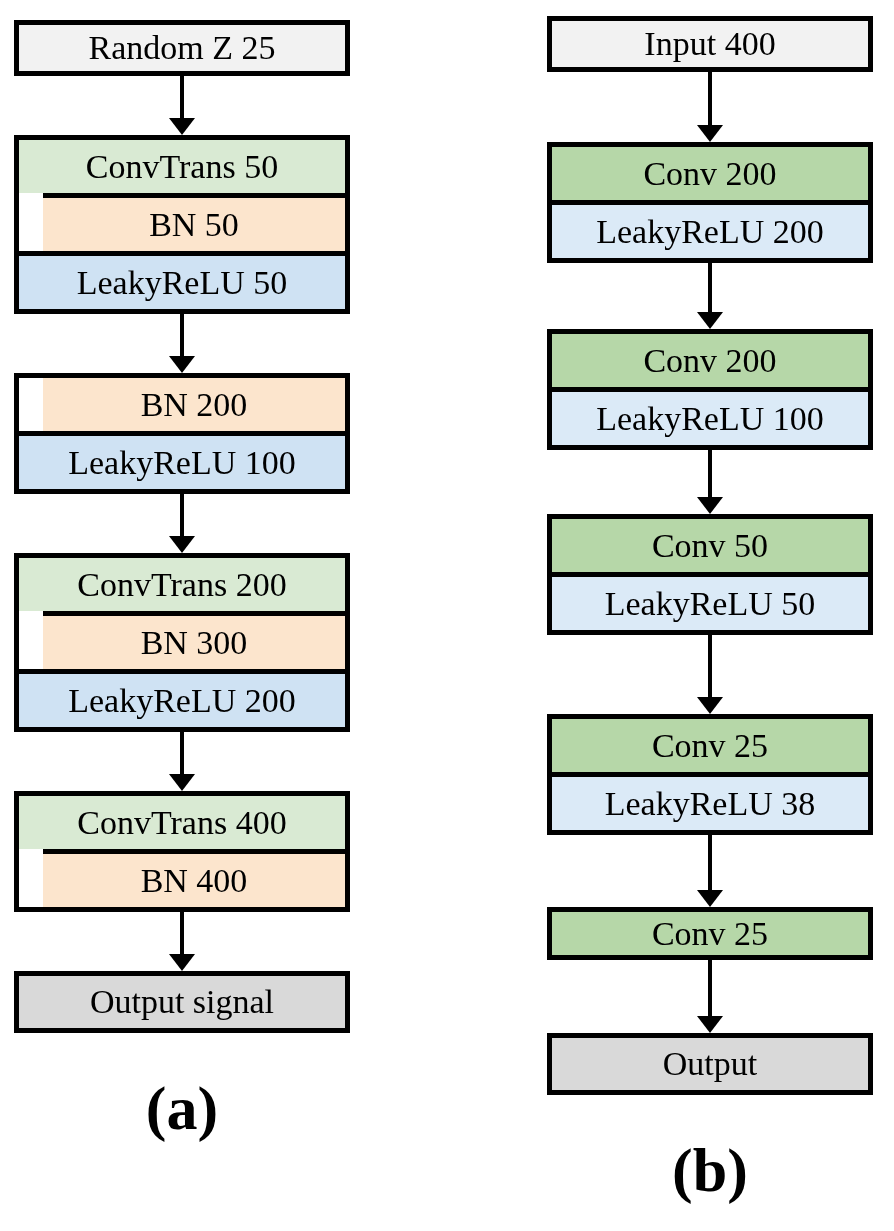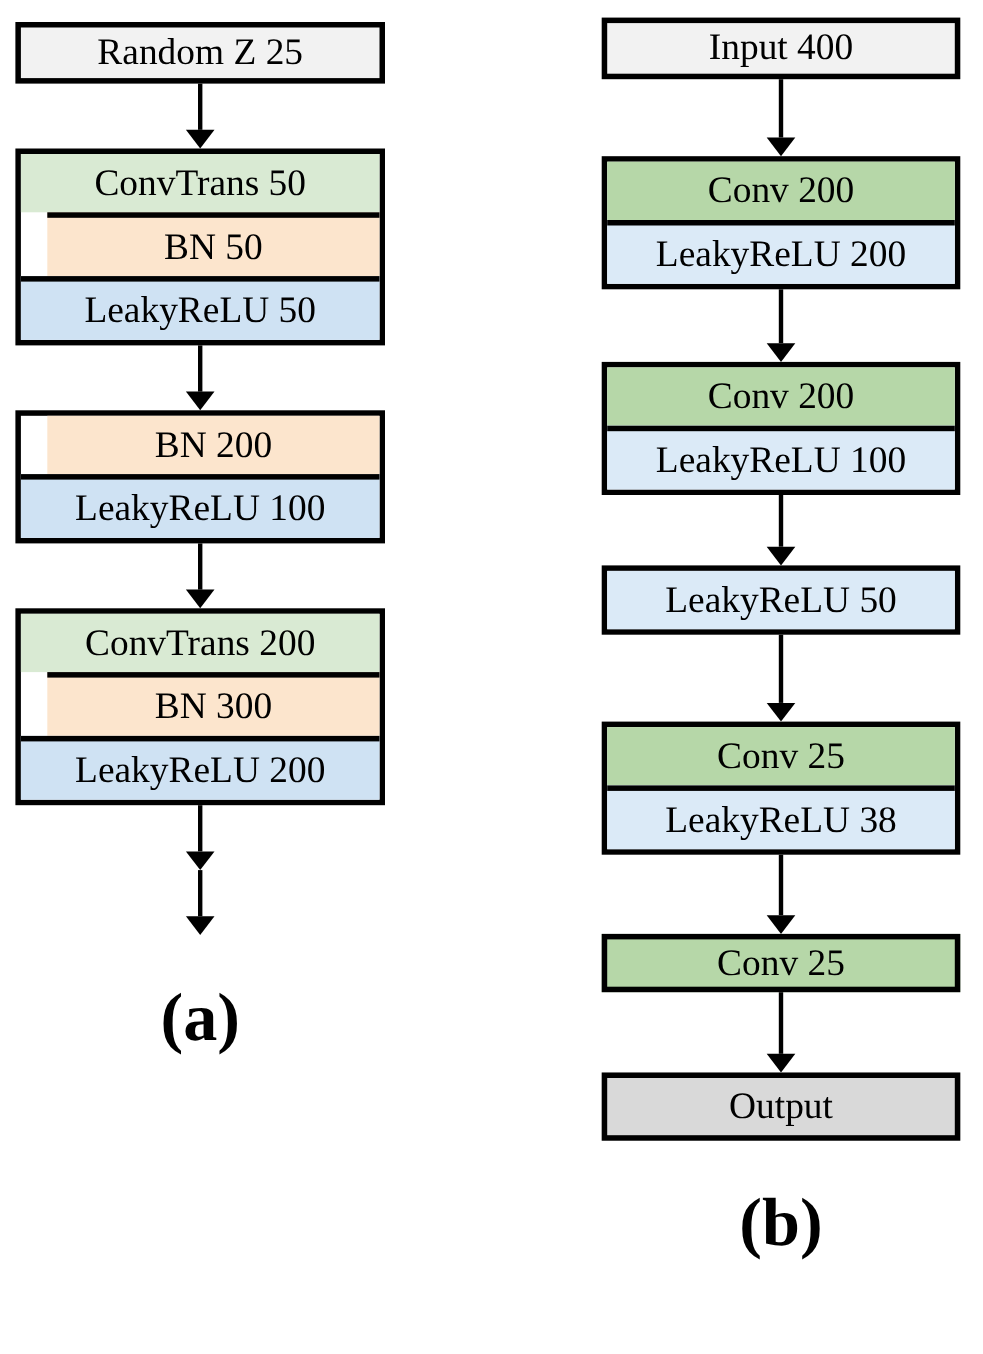--- a/index.html
+++ b/index.html
@@ -91,26 +91,31 @@
       <div class="row convtrans">ConvTrans 200</div>
       <div class="row bn">BN 300</div>
       <div class="row lrelu-a">LeakyReLU 200</div>
     </div>
 
     <div class="connector c59">
       <div class="cline"></div>
       <div class="chead"></div>
     </div>
 
+    <div class="group">
+      <div class="row convtrans">ConvTrans 400</div>
+      <div class="row bn">BN 400</div>
+    </div>
 
     <div class="connector c59">
       <div class="cline"></div>
       <div class="chead"></div>
     </div>
 
+    <div class="box out">Output signal</div>
 
     <div class="caption">(a)</div>
   </div>
 
   <div class="col col-b">
     <div class="box io">Input 400</div>
 
     <div class="connector c70">
       <div class="cline"></div>
       <div class="chead"></div>
@@ -130,20 +135,21 @@
       <div class="row conv">Conv 200</div>
       <div class="row lrelu-b">LeakyReLU 100</div>
     </div>
 
     <div class="connector c64">
       <div class="cline"></div>
       <div class="chead"></div>
     </div>
 
     <div class="group">
+      <div class="row conv">Conv 50</div>
       <div class="row lrelu-b">LeakyReLU 50</div>
     </div>
 
     <div class="connector c79">
       <div class="cline"></div>
       <div class="chead"></div>
     </div>
 
     <div class="group">
       <div class="row conv">Conv 25</div>

